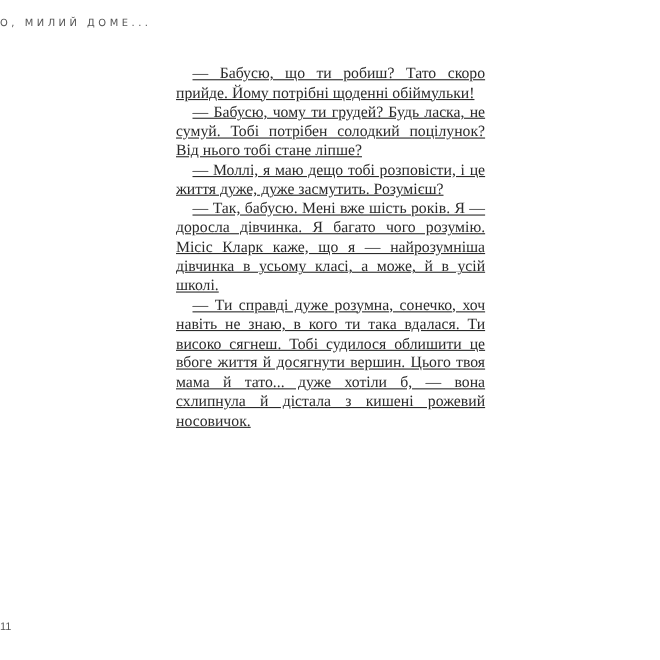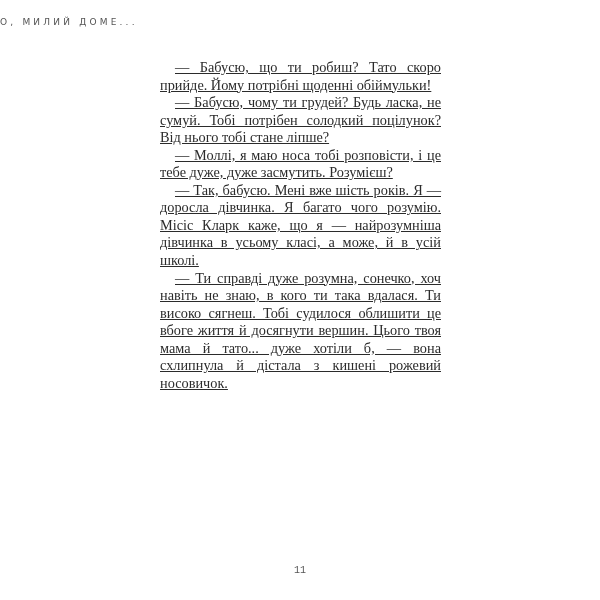--- a/index.html
+++ b/index.html
@@ -33,35 +33,34 @@
     }
     .text-block p {
       margin: 0;
       text-indent: 15px;
       hyphens: manual;
       text-decoration: underline;
     }
     .page-number {
       position: absolute;
       top: 565px; left: 0; width: 600px;
-      text-align: center;
-      font-family: Liberation Mono, monospace;
+      font-family: Liberation Sans, sans-serif;
       font-size: 10px;
       color: #555;
     }
   </style>
 </head>
 <body>
 
 <div>
   <div class="running-head">О, МИЛИЙ ДОМЕ...</div>
 
   <div class="text-block">
     <p>— Бабусю, що ти робиш? Тато скоро прийде. Йому потрібні щоденні обіймульки!</p>
     <p>— Бабусю, чому ти грудей? Будь ласка, не сумуй. Тобі потрібен солодкий поцілунок? Від нього тобі ста­не ліпше?</p>
-    <p>— Моллі, я маю носа тобі розповісти, і це тебе дуже, дуже засмутить. Розумієш?</p>
+    <p>— Моллі, я маю дещо тобі розповісти, і це життя дуже, дуже засмутить. Розумієш?</p>
     <p>— Так, бабусю. Мені вже шість років. Я — доросла дівчинка. Я багато чого розумію. Місіс Кларк каже, що я — найрозумніша дівчинка в усьому класі, а може, й в усій школі.</p>
     <p>— Ти справді дуже розумна, сонечко, хоч навіть не знаю, в кого ти така вдалася. Ти високо сягнеш. Тобі судилося облишити це вбоге життя й досягнути вершин. Цього твоя мама й тато... дуже хотіли б, — вона схлипнула й дістала з кишені рожевий носовичок.</p>
 
   </div>
 
   <div class="page-number">11</div>
 </div>
 
 </body></html>

